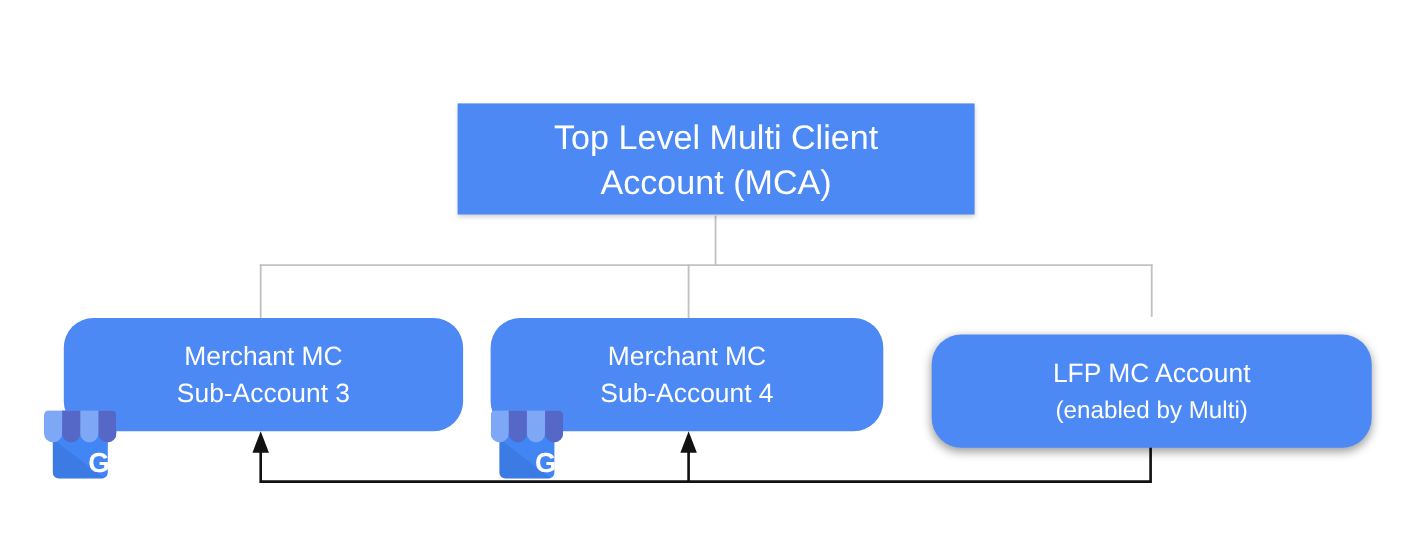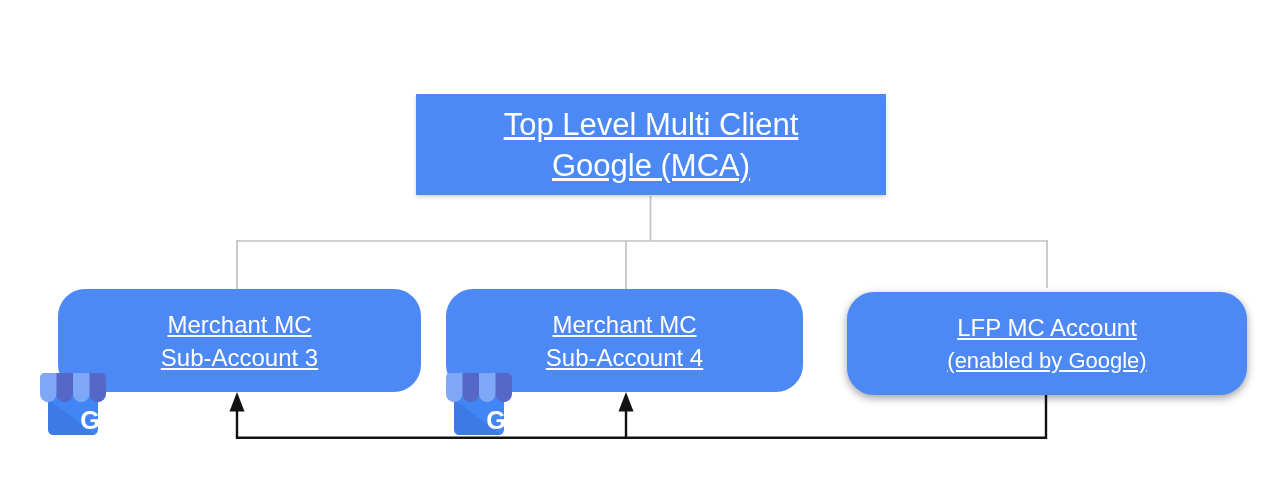--- a/index.html
+++ b/index.html
@@ -12,31 +12,31 @@
   }
   .wires{position:absolute;left:0;top:0;width:1286px;height:501px;}
   .node{
     position:absolute;
     background:var(--box-blue,#4C89F4);
     color:var(--box-text,#ffffff);
     display:flex;flex-direction:column;
     align-items:center;justify-content:center;
     text-align:center;
   }
-  .node span{display:block;text-decoration:underline;}
+  .node span{display:block;}
   .node-top{
     left:416px;top:94px;width:470px;height:101px;
     font-size:31px;line-height:41px;
     box-shadow:0 2px 4px rgba(0,0,0,.18);
   }
   .node-child{font-size:24px;line-height:33px;border-radius:27px;}
   .node-a{left:58px;top:289px;width:363px;height:103px;}
   .node-b{left:446px;top:289px;width:357px;height:103px;}
   .node-c{
-    left:847px;top:292px;width:400px;height:103px;
+    left:847px;top:304px;width:400px;height:103px;
     box-shadow:0 3px 9px rgba(0,0,0,.38);
   }
   .node-c .l2{font-size:22px;}
   .biz{position:absolute;width:66px;height:63px;}
   .biz-1{left:40px;top:373px;}
   .biz-2{left:446px;top:373px;}
 </style>
 </head>
 <body>
 
@@ -55,36 +55,36 @@
     <g stroke="var(--arrow-black,#121212)" stroke-width="2.4" fill="none">
       <path d="M1046 390 V437.8 H237 V407"></path>
       <path d="M626 437.8 V407"></path>
       <polygon points="237,392 229.5,411.5 244.5,411.5" fill="var(--arrow-black,#121212)" stroke="none"></polygon>
       <polygon points="626,392 618.5,411.5 633.5,411.5" fill="var(--arrow-black,#121212)" stroke="none"></polygon>
     </g>
   </svg>
 
   <div class="node node-top">
     <span class="l1">Top Level Multi Client</span>
-    <span class="l2">Google (MCA)</span>
+    <span class="l2">Account (MCA)</span>
   </div>
 
   <div class="node node-child node-a">
     <span class="l1">Merchant MC</span>
     <span class="l2">Sub-Account 3</span>
   </div>
 
   <div class="node node-child node-b">
     <span class="l1">Merchant MC</span>
     <span class="l2">Sub-Account 4</span>
   </div>
 
   <div class="node node-child node-c">
     <span class="l1">LFP MC Account</span>
-    <span class="l2">(enabled by Google)</span>
+    <span class="l2">(enabled by Multi)</span>
   </div>
 
   <svg class="biz biz-1" viewBox="0 0 66 63" xmlns="http://www.w3.org/2000/svg">
     <defs>
         <clipPath id="awn1">
           <rect x="0" y="0" width="66" height="29.6" rx="4.5"></rect>
         </clipPath>
       </defs>
     <g>
       <rect x="8" y="18" width="50" height="44" rx="5.5" fill="var(--icon-body-blue,#4285F4)"></rect>

